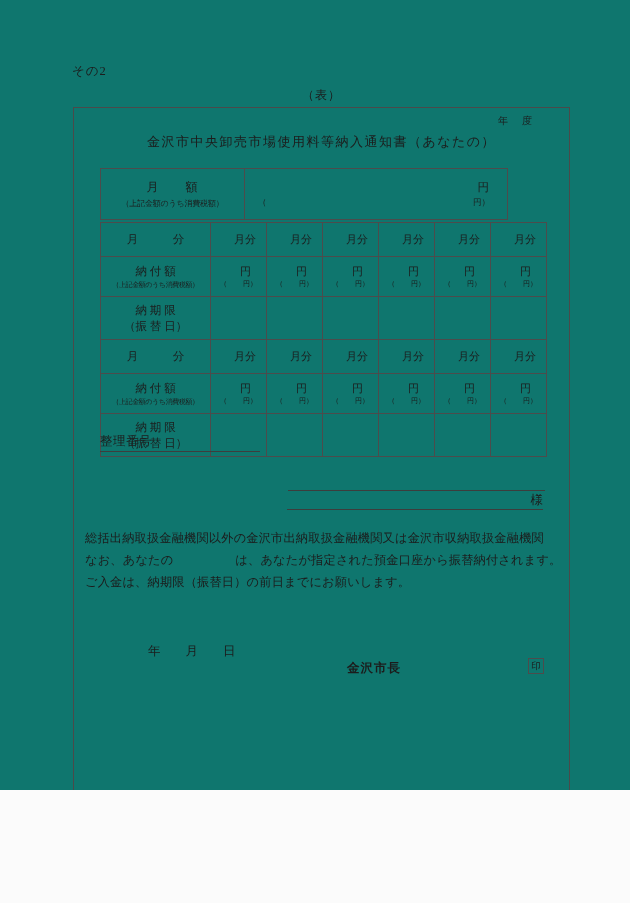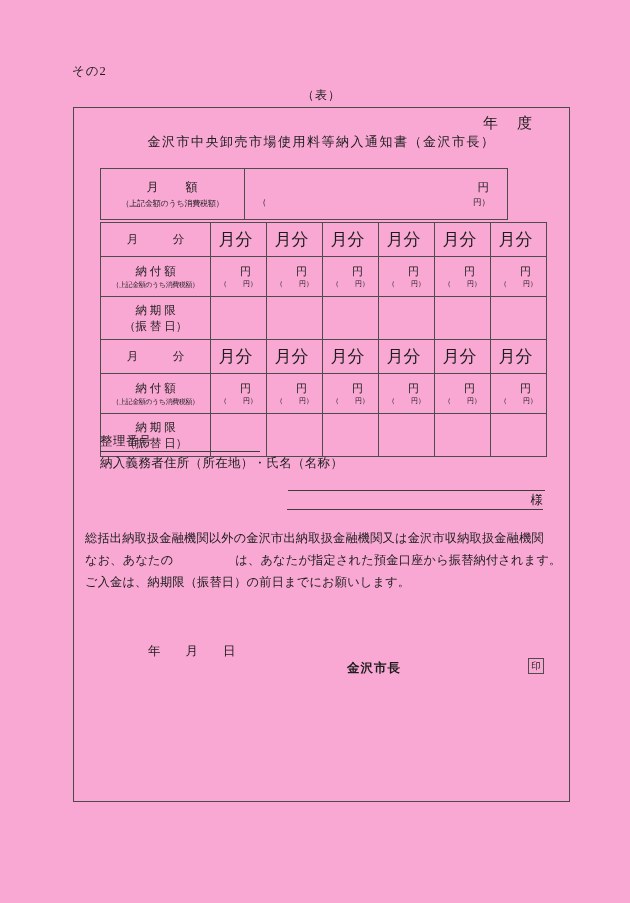--- a/index.html
+++ b/index.html
@@ -5,32 +5,32 @@
   html,body{margin:0;padding:0;}
   body{
     background:#fbfbfb;
     font-family:"Liberation Serif","DejaVu Serif",serif;
     color:#1c1c1c;
     -webkit-font-smoothing:antialiased;
   }
   .page{
     position:relative;
     width:630px;
-    height:903px;
-    background:#f9a8d4;
+    height:790px;
+    background:#0f766e;
     overflow:hidden;
   }
   .abs{position:absolute;}
   .corner-label{left:72px;top:63px;font-size:12.5px;letter-spacing:1px;}
   .side-label{left:73px;top:87px;width:497px;text-align:center;font-size:12px;letter-spacing:1px;}
   .outer-box{
     left:73px;top:107px;width:495px;height:693px;
     border:1px solid #4a4a4a;
   }
-  .fiscal-year{right:35px;top:6px;font-size:15px;letter-spacing:2px;text-align:center;}
+  .fiscal-year{right:35px;top:6px;font-size:10px;letter-spacing:2px;text-align:center;}
   .doc-title{left:0;right:0;top:25px;text-align:center;font-size:13px;letter-spacing:1.5px;}
 
   
   table{border-collapse:collapse;table-layout:fixed;}
   td{border:1px solid #4c4c4c;padding:4px;vertical-align:middle;}
   .monthly{left:26px;top:60px;}
   .monthly td{height:42px;}
   .m-label{width:135px;text-align:center;}
   .m-label .main{font-size:12px;letter-spacing:1px;}
   .m-label .sub{font-size:8px;letter-spacing:-0.2px;margin-top:2px;}
@@ -39,21 +39,21 @@
   .m-value .prow{display:flex;justify-content:space-between;font-size:8.5px;padding:2px 13px 0 9px;}
 
   
   .sched{left:26px;top:114px;}
   .sched .lbl{width:101px;text-align:center;}
   .sched .c-m{width:56px;}
   .r-head td{height:25px;}
   .r-pay td{height:31px;}
   .r-due td{height:34px;}
   .head-lbl{font-size:11.5px;}
-  .mcell{text-align:center;padding-right:10px;font-size:17px;}
+  .mcell{text-align:right;padding-right:10px;font-size:11px;}
   .pay-main{font-size:11.5px;}
   .pay-sub{font-size:7px;letter-spacing:-0.4px;margin-top:1px;}
   .pcell .yen{text-align:right;padding-right:11px;font-size:11px;line-height:14px;}
   .pcell .prow{display:flex;justify-content:space-between;font-size:7px;padding:1px 5px 0 5px;}
   .due-l{font-size:11.5px;line-height:16px;}
 
   .ref-row{left:26px;top:323px;}
   .ref-underline{display:inline-block;width:160px;border-bottom:1px solid #3d3d3d;padding-bottom:1px;font-size:12.5px;letter-spacing:0.5px;}
   .payer-label{left:26px;top:347px;font-size:12.5px;letter-spacing:0.3px;}
   .sig-line1{left:214px;top:368px;width:257px;height:14px;border-bottom:1px solid #3d3d3d;}
@@ -73,21 +73,21 @@
 <body>
 
 <div class="page">
 
   <div class="abs corner-label">その2</div>
   <div class="abs side-label">（表）</div>
 
   <div class="abs outer-box">
 
     <div class="abs fiscal-year">年　度</div>
-    <div class="abs doc-title">金沢市中央卸売市場使用料等納入通知書（金沢市長）</div>
+    <div class="abs doc-title">金沢市中央卸売市場使用料等納入通知書（あなたの）</div>
 
     <table class="abs monthly">
       <tbody>
           <tr>
         <td class="m-label">
           <div class="main">月　　額</div>
           <div class="sub">（上記金額のうち消費税額）</div>
         </td>
         <td class="m-value">
           <div class="yen">円</div>
@@ -250,21 +250,20 @@
           <td></td>
           <td></td>
           <td></td>
         </tr>
       </tbody>
     </table>
 
     <div class="abs ref-row">
       <span class="ref-underline">整理番号</span>
     </div>
-    <div class="abs payer-label">納入義務者住所（所在地）・氏名（名称）</div>
     <div class="abs sig-line1"></div>
     <div class="abs sig-line2">
       <span>様</span>
     </div>
 
     <div class="abs notes">
       <div>総括出納取扱金融機関以外の金沢市出納取扱金融機関又は金沢市収納取扱金融機関</div>
       <div>なお、あなたの　　　　　は、あなたが指定された預金口座から振替納付されます。</div>
       <div>ご入金は、納期限（振替日）の前日までにお願いします。</div>
     </div>

